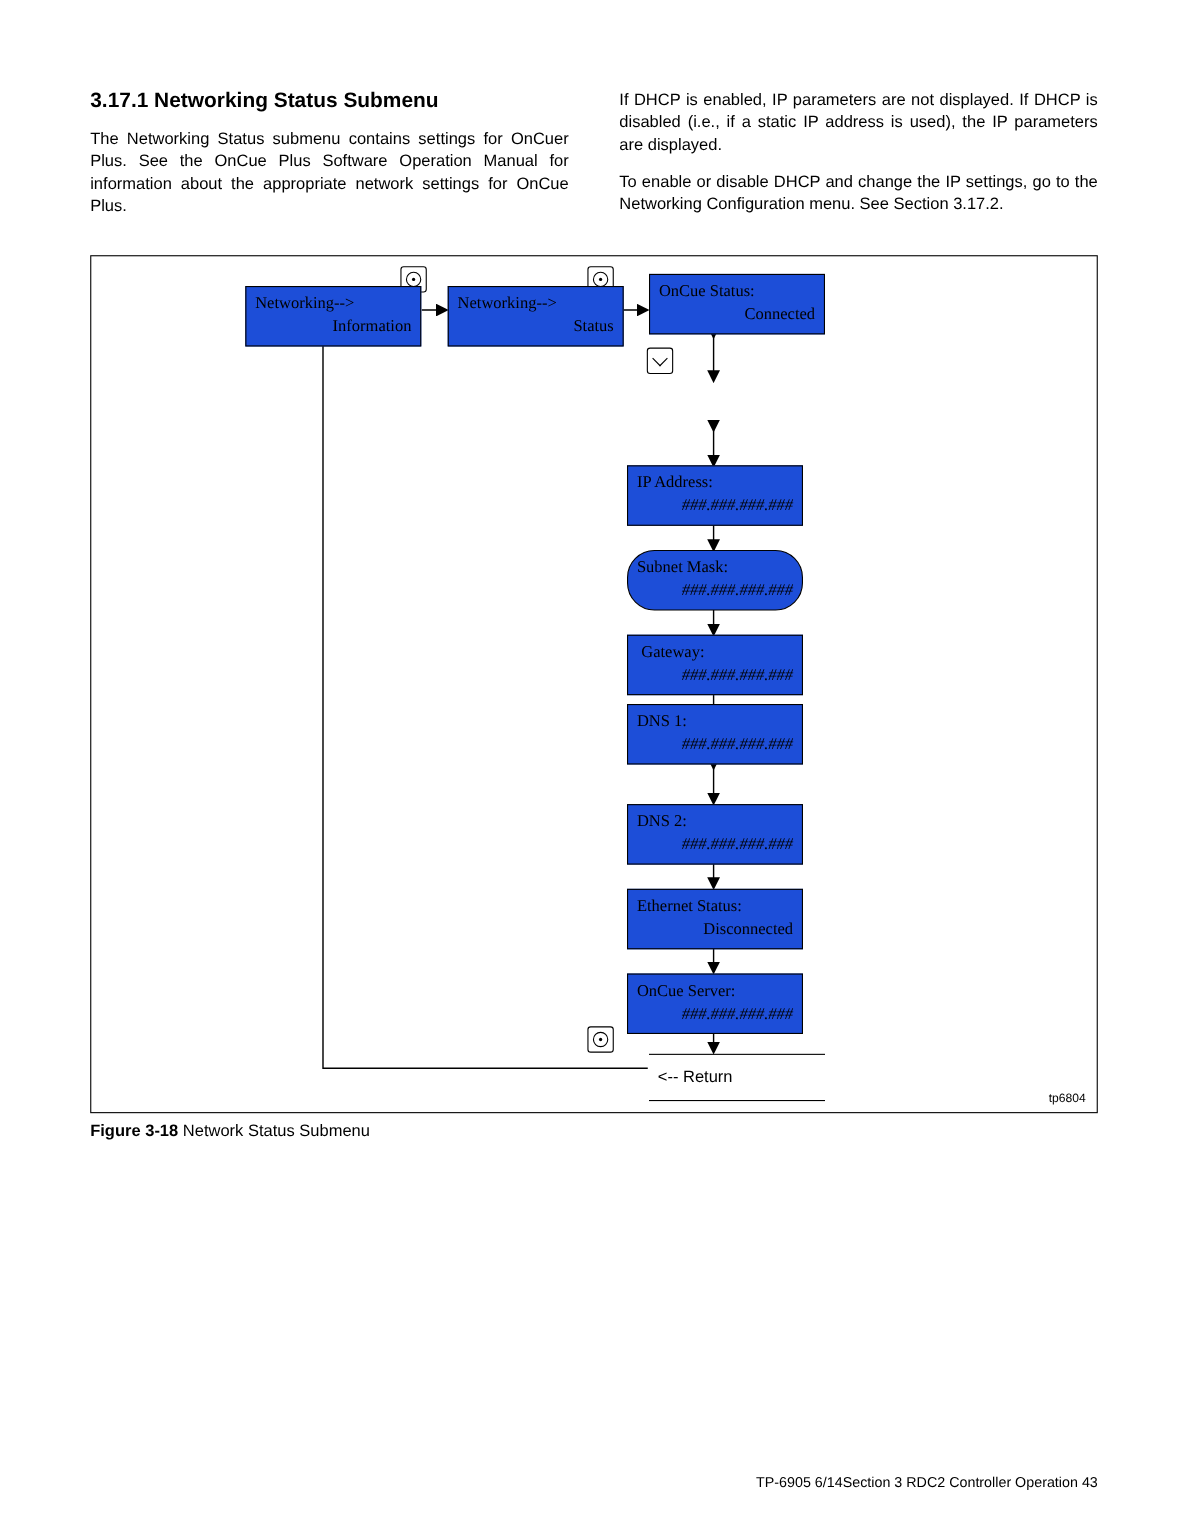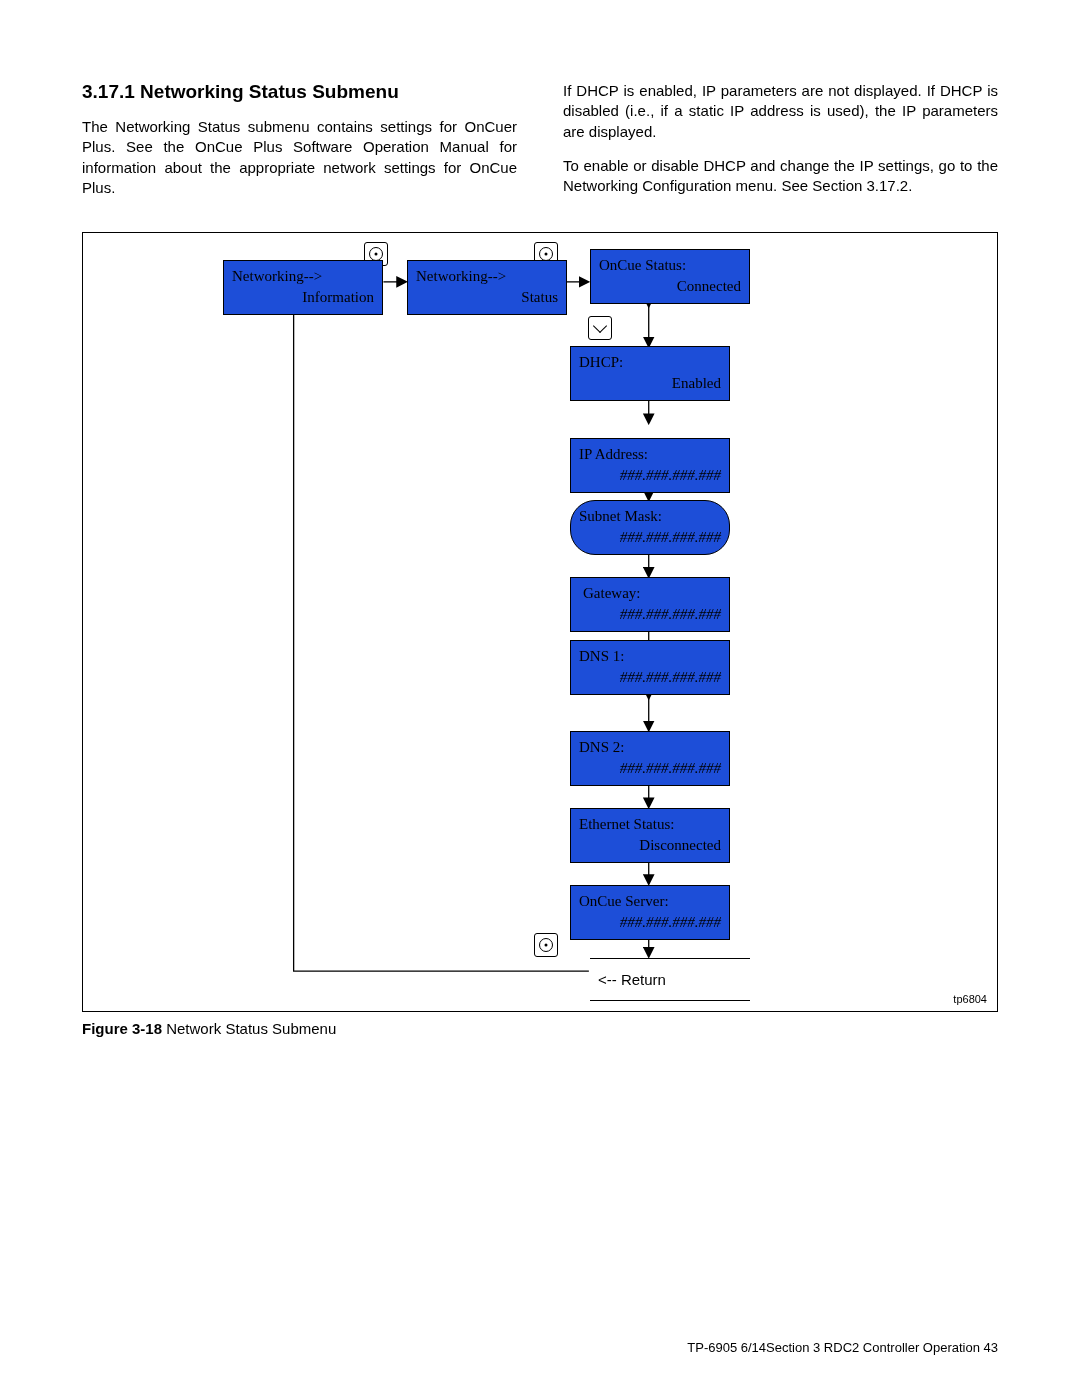--- a/index.html
+++ b/index.html
@@ -183,25 +183,21 @@
     <div class="l2">Information</div>
   </div>
   <div class="menu-box" style="left:324px; top:27px;">
     <div>Networking--&gt;</div>
     <div class="l2">Status</div>
   </div>
   <div class="menu-box" style="left:507px; top:16px;">
     <div>OnCue Status:</div>
     <div class="l2">Connected</div>
   </div>
-  <div class="menu-box" style="left:487px; top:113px;">
-    <div>DHCP:</div>
-    <div class="l2">Enabled</div>
-  </div>
-  <div class="menu-box" style="left:487px; top:205px;">
+  <div class="menu-box" style="left:487px; top:190px;">
     <div>IP Address:</div>
     <div class="l2 italic">###.###.###.###</div>
   </div>
   <div class="menu-box" style="left:487px; top:267px;border-radius:25px;">
     <div>Subnet Mask:</div>
     <div class="l2 italic">###.###.###.###</div>
   </div>
   <div class="menu-box" style="left:487px; top:344px;padding-left:12px;">
     <div>Gateway:</div>
     <div class="l2 italic">###.###.###.###</div>

